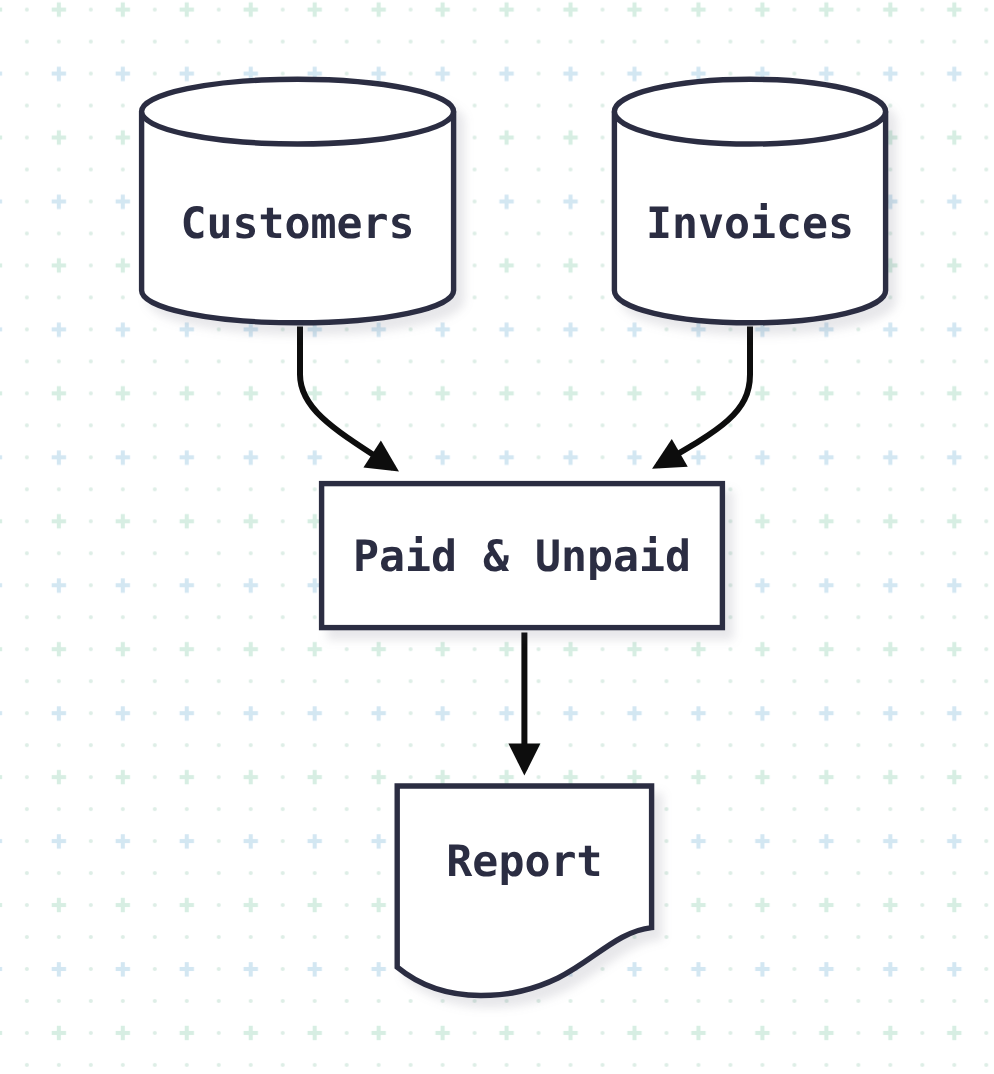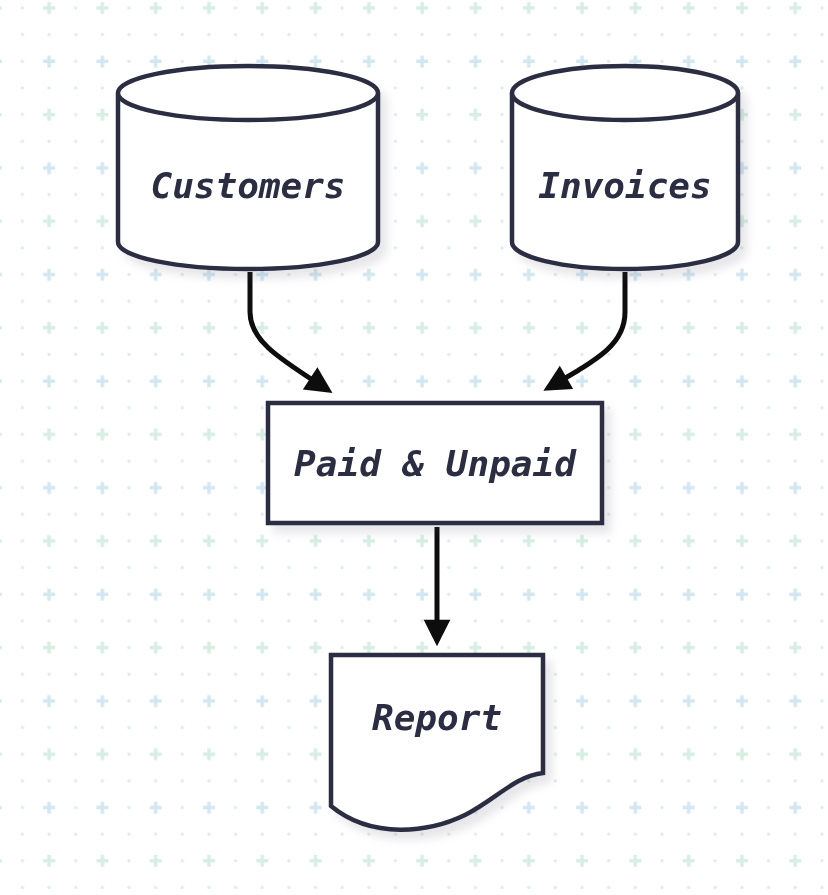--- a/index.html
+++ b/index.html
@@ -8,21 +8,20 @@
     width: 828px;
     height: 895px;
     background: #ffffff;
     overflow: hidden;
     font-family: "DejaVu Sans Mono", "Liberation Mono", monospace;
   }
   .canvas-wrap {
     position: relative;
     width: 828px;
     height: 678px;
-    font-style: italic;
   }
   svg { display: block; }
   .node-shape {
     fill: #ffffff;
     stroke: #2b2d42;
     stroke-width: 4.5;
   }
   .node-shadow {
     filter: drop-shadow(7px 8px 4px rgba(70, 70, 90, 0.13));
   }

